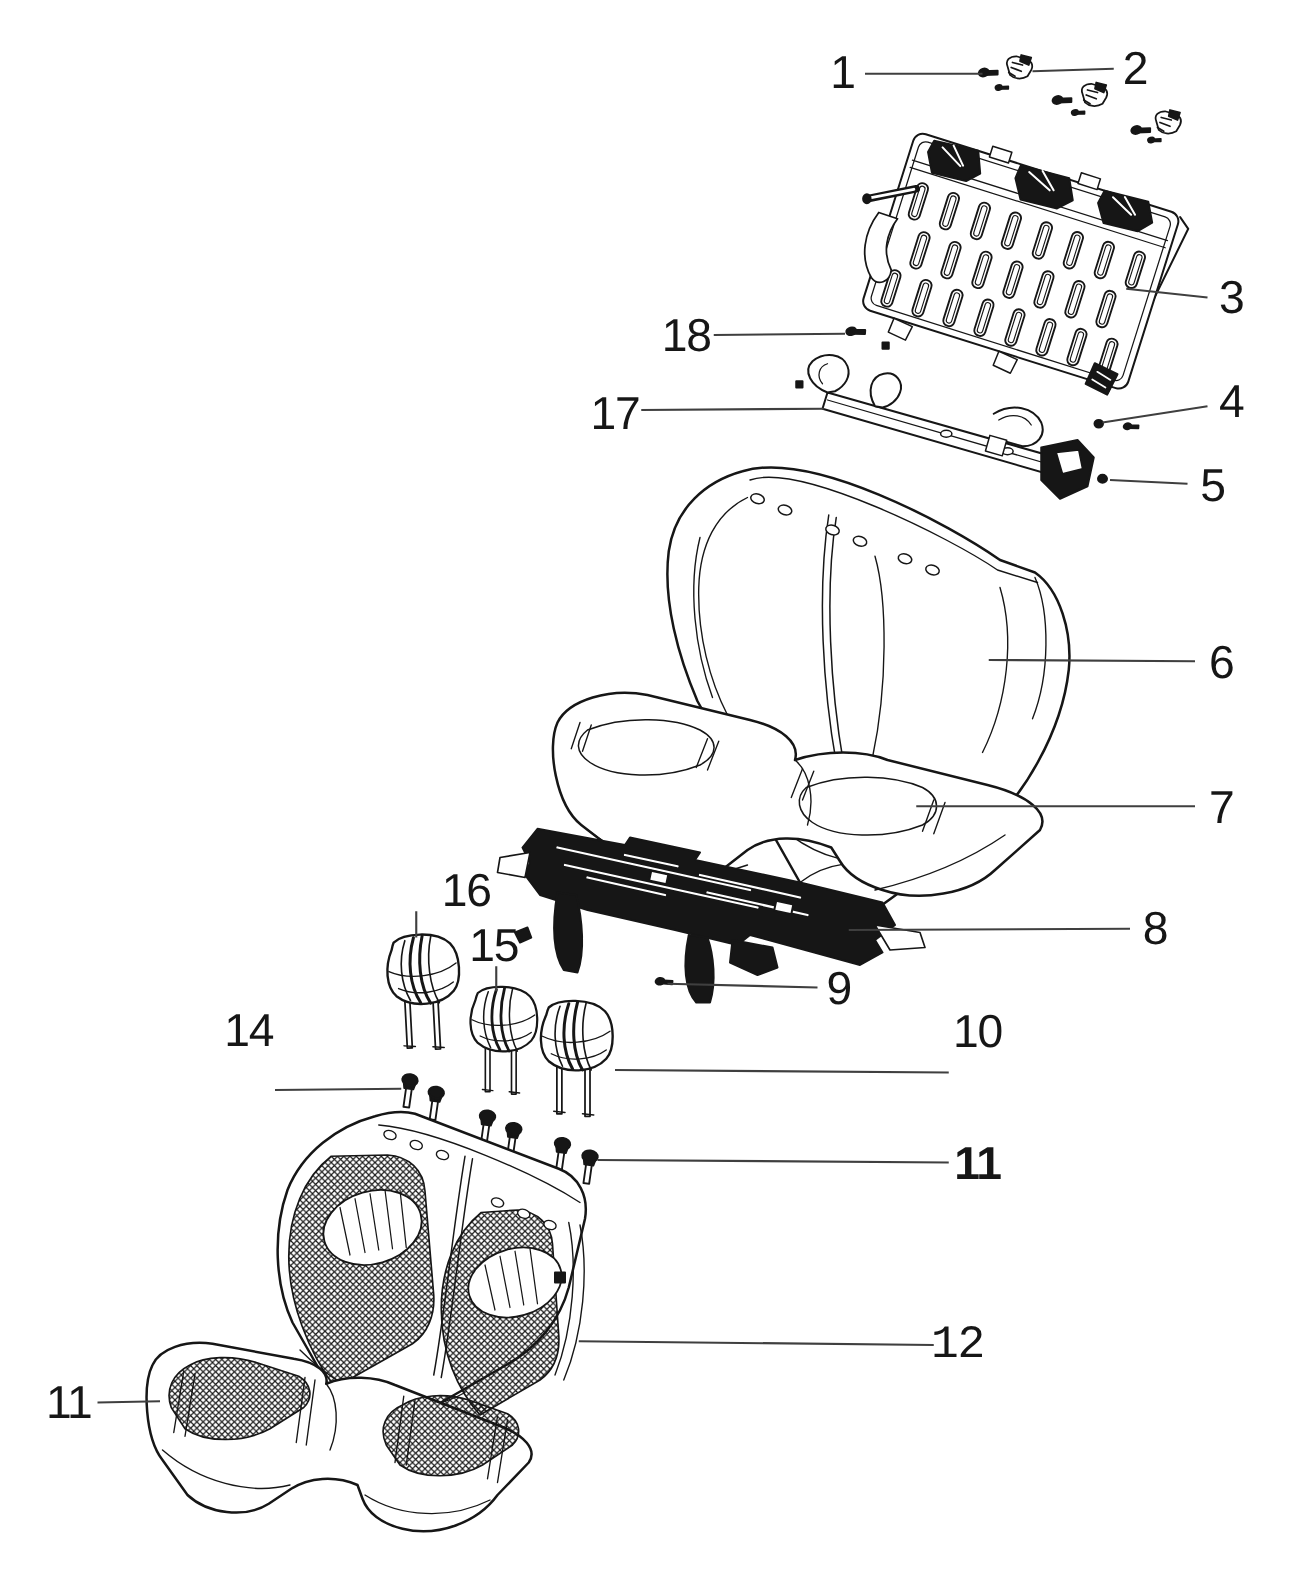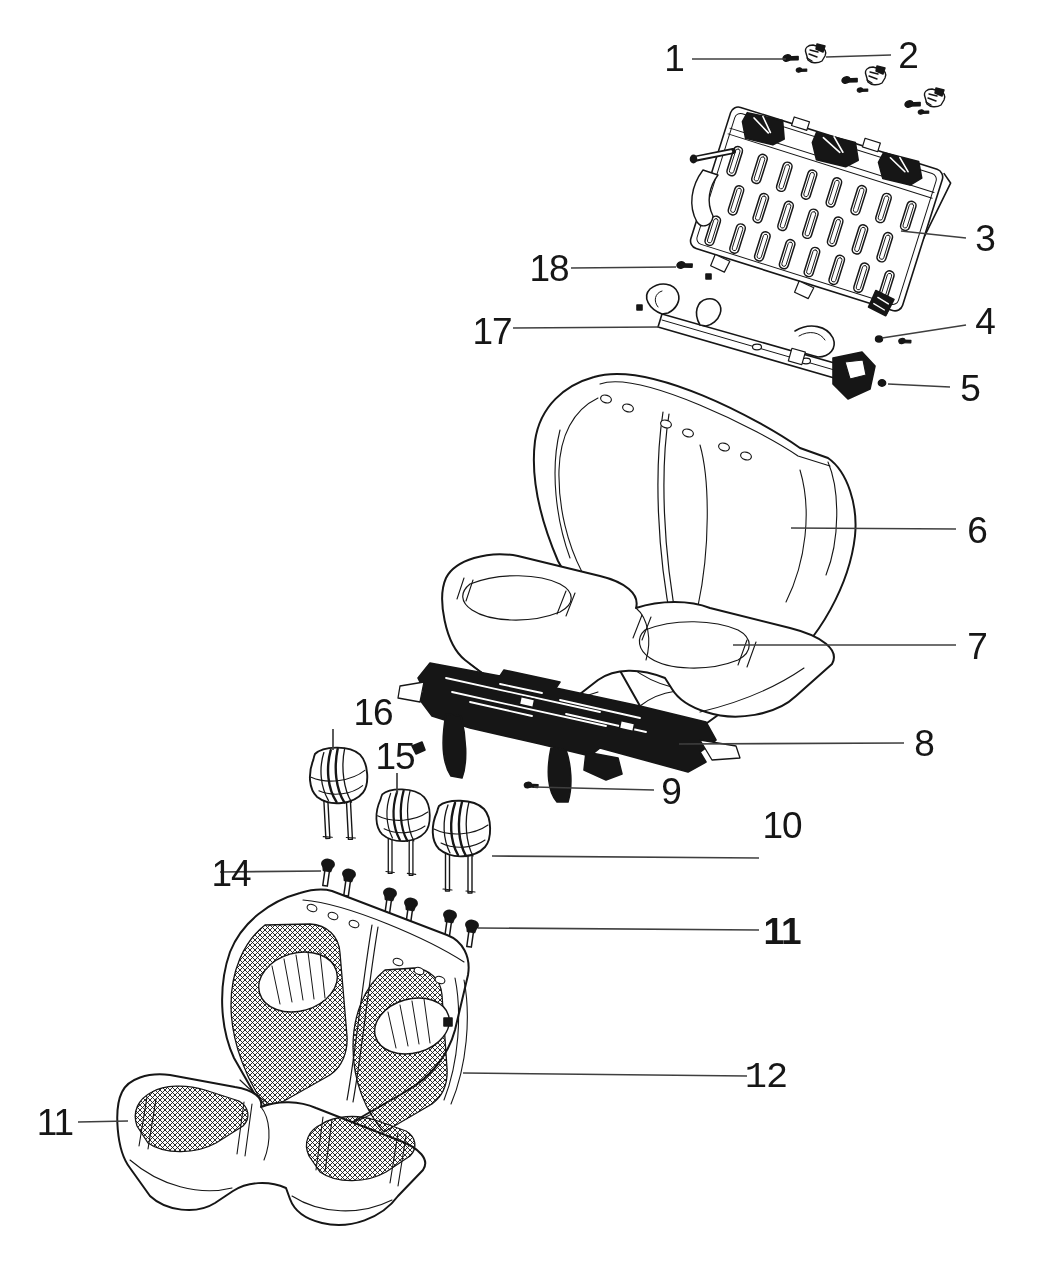--- a/index.html
+++ b/index.html
@@ -278,19 +278,19 @@
       <div class="callout" style="left: 985px; top: 321px;">4</div>
       <div class="callout" style="left: 970px; top: 388px;">5</div>
       <div class="callout" style="left: 977px; top: 530px;">6</div>
       <div class="callout" style="left: 977px; top: 646px;">7</div>
       <div class="callout" style="left: 924px; top: 743px;">8</div>
       <div class="callout" style="left: 671px; top: 791px;">9</div>
       <div class="callout" style="left: 782px; top: 825px;">10</div>
       <div class="callout" style="left: 782px; top: 931px; font-weight: bold;">11</div>
       <div class="callout" style="left: 766px; top: 1077px; font-family: Liberation Mono, monospace;">12</div>
       <div class="callout" style="left: 55px; top: 1122px;">11</div>
-      <div class="callout" style="left: 199px; top: 873px; margin-left: 32px;">14</div>
+      <div class="callout" style="left: 199px; top: 824px;">14</div>
       <div class="callout" style="left: 395px; top: 756px; text-align: center;">15</div>
       <div class="callout" style="left: 333px; top: 712px; margin-left: 40px;">16</div>
       <div class="callout" style="left: 492px; top: 331px;">17</div>
       <div class="callout" style="left: 549px; top: 268px;">18</div>
     </div>
 </div>
 
 </body></html>

